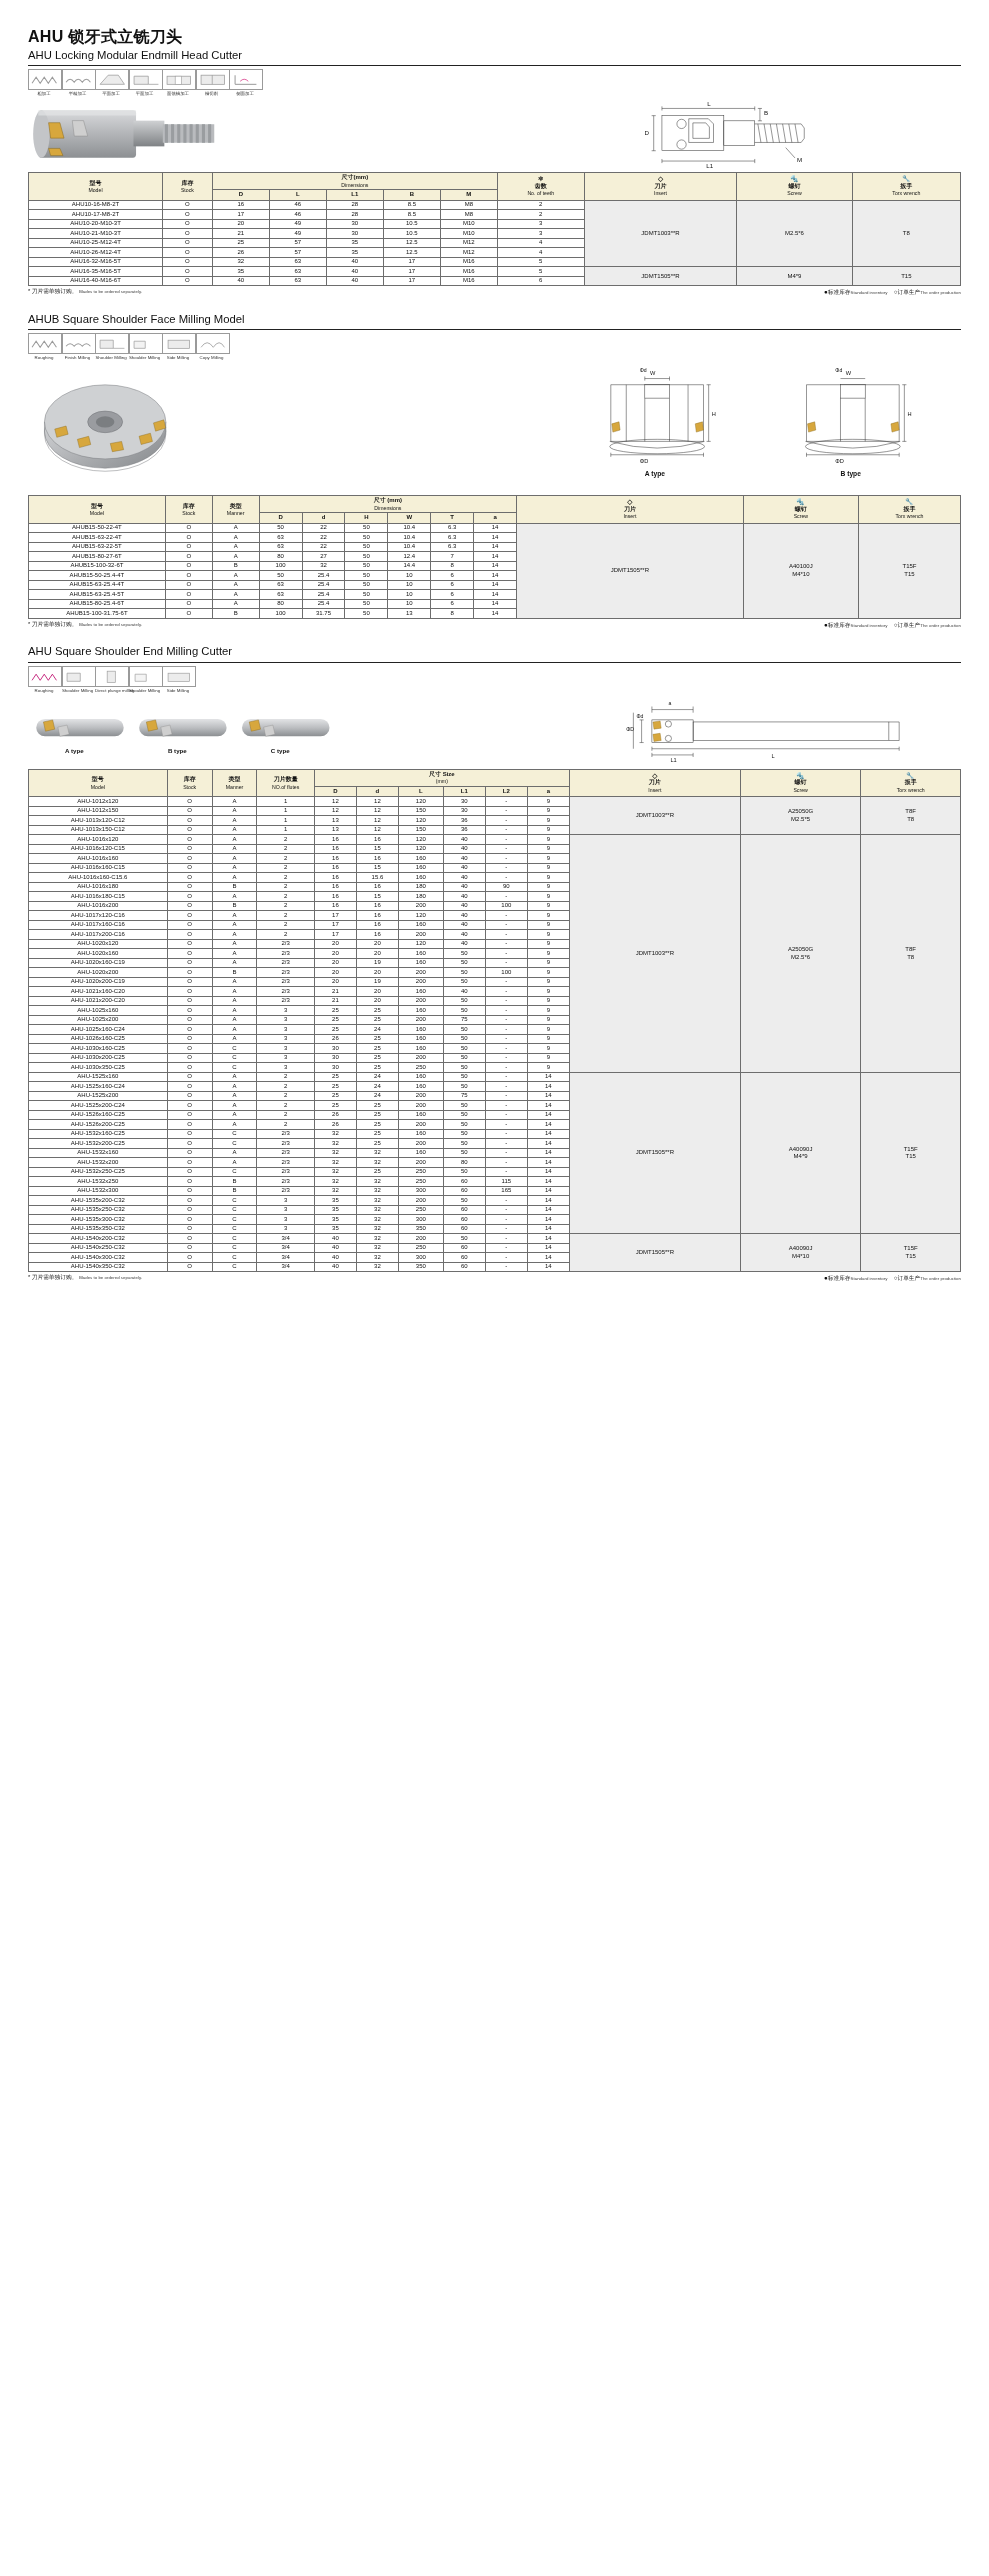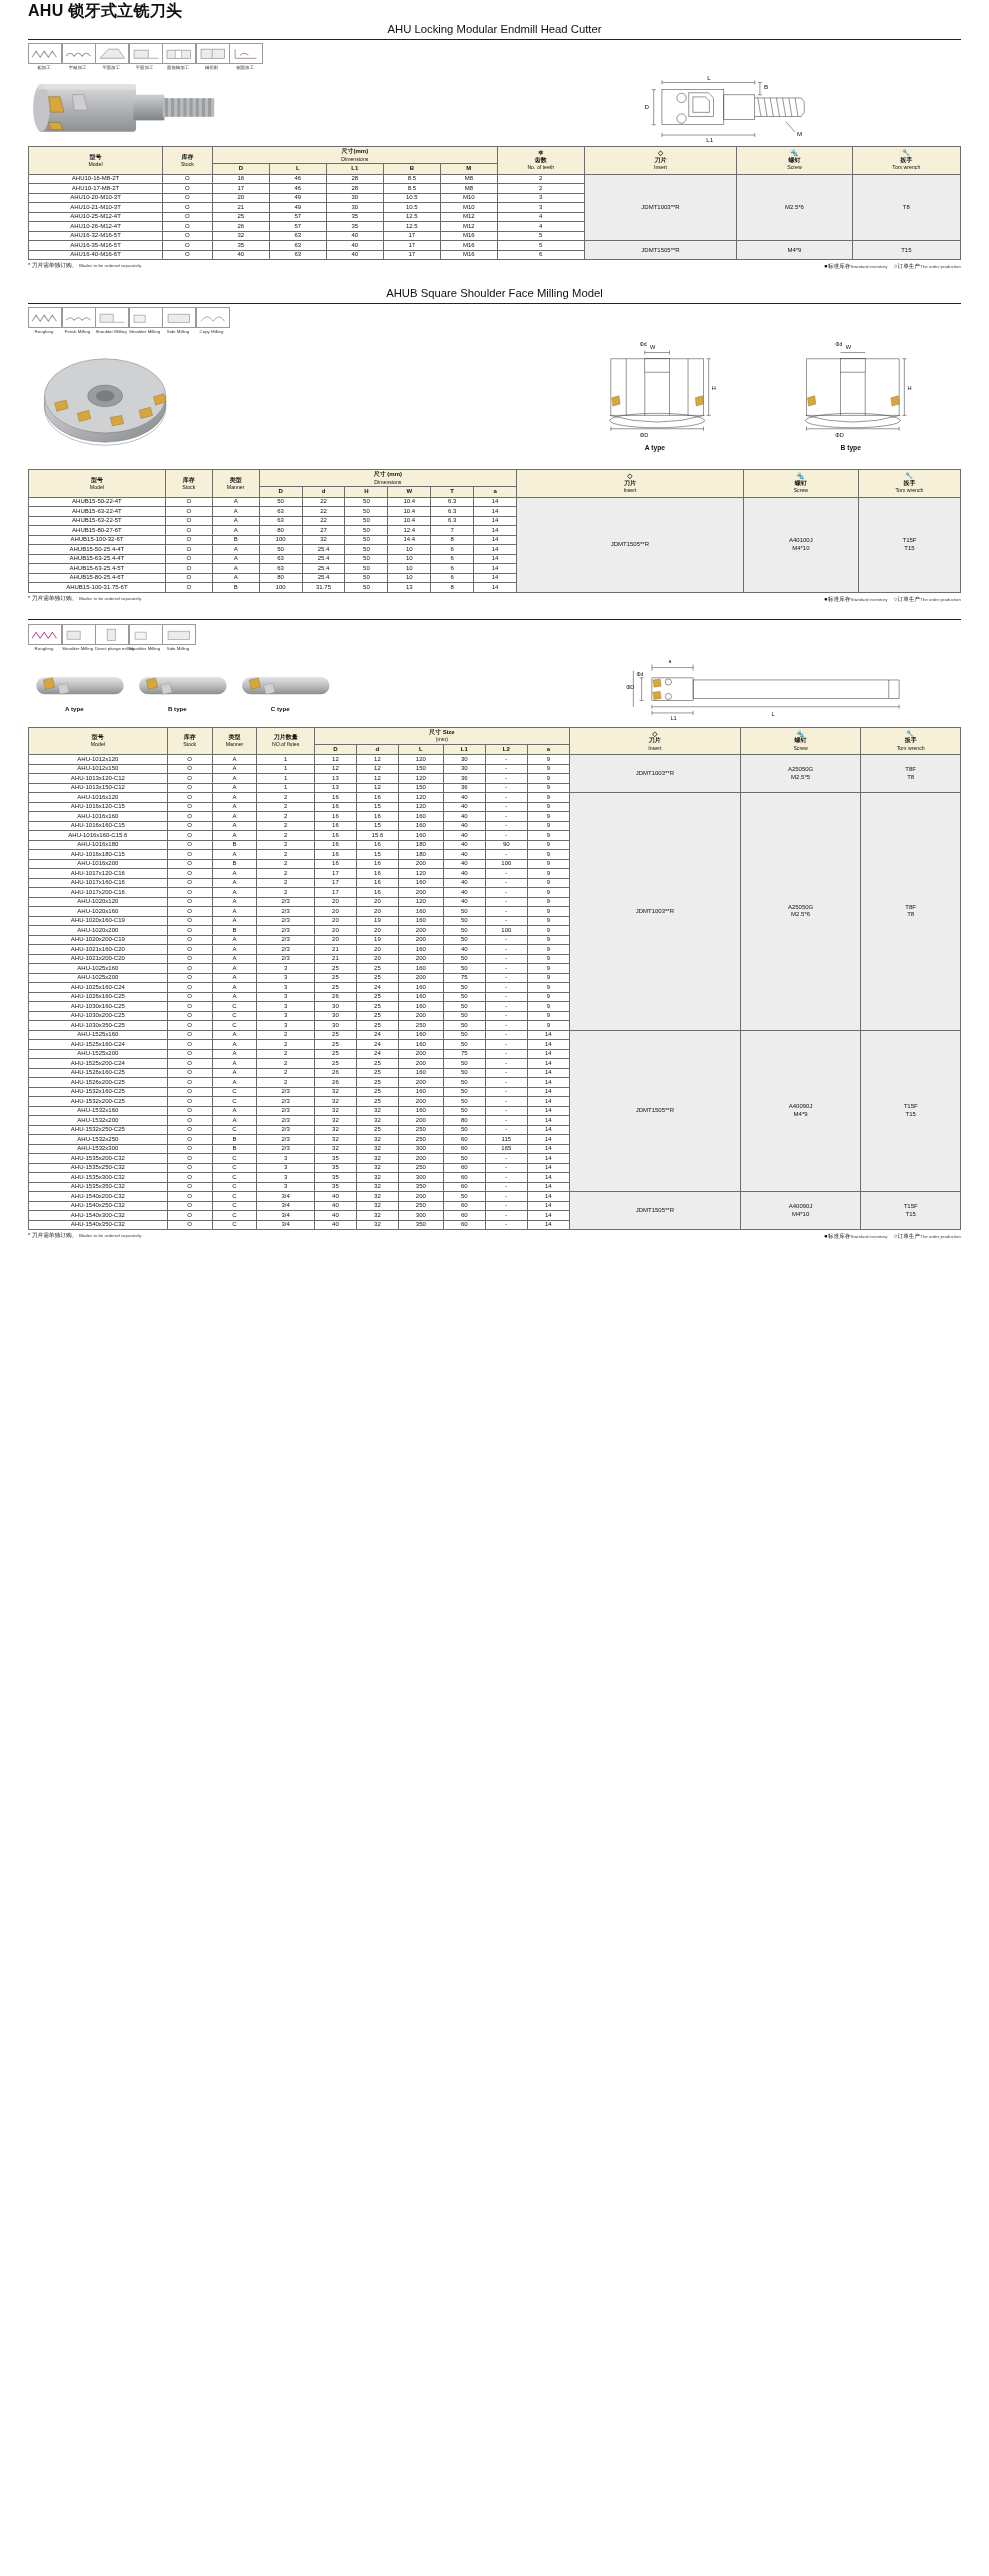--- a/index.html
+++ b/index.html
@@ -1,20 +1,20 @@
 <!DOCTYPE html>
 <html style="font-size:8.2px"><head>
 <meta charset="utf-8">
 <style>
   html,body{margin:0;padding:0;background:#ffffff;}
   body{width:989px;font-family:"Liberation Sans",sans-serif;color:#111;}
   .page{width:989px;padding:0 0 20.6px 0;box-sizing:border-box;}
   .section{padding:0 28px;margin-bottom:5.2px;}
-  h1.cn{font-size:16px;font-weight:bold;margin:1px 0 1px 0;letter-spacing:0.3px;}
-  h2.en{font-size:11.3px;font-weight:normal;margin:0 0 4.1px 0;color:#111;text-align:center;}
+  h1.cn{font-size:16px;font-weight:bold;margin:27px 0 1px 0;letter-spacing:0.3px;}
+  h2.en{font-size:11.3px;font-weight:normal;margin:0 0 4.1px 0;color:#111;}
   .rule{border-bottom:0.5px solid #222;margin:1px 0 3.1px 0;}
   
   .iconstrip{display:flex;gap:1.5px;margin:3.1px 0 4.1px 0;}
   .iconcell{width:32px;}
   .iconbox{width:32px;height:19px;border:0.5px solid #9a9a9a;background:#fff;position:relative;overflow:hidden;}
   .iconcap{font-size:4.4px;text-align:center;color:#333;margin-top:1px;white-space:nowrap;}
   
   .figrow{display:flex;align-items:flex-start;justify-content:space-between;}
   .photo{position:relative;}
   .tech{position:relative;}
@@ -639,20 +639,21 @@
       </div>
       <div>
         <span class="legend-dot">●</span><span>标准库存</span><span class="sm">Standard inventory</span>
         &nbsp;&nbsp;
         <span class="legend-dot">○</span><span>订单生产</span><span class="sm">The order production</span>
       </div>
     </div>
   </div>
 
   <div class="section" style="margin-top:15.5px;">
+    <h2 class="en">AHU Square Shoulder End Milling Cutter</h2>
     <div class="rule"></div>
 
     <div class="iconstrip">
       <div class="iconcell">
         <div class="iconbox">
           <svg width="32" height="19" viewBox="0 0 63 37">
               <path d="M6 26 L14 14 L22 26 L30 14 L38 26 L46 14 L54 26" stroke="#b06" fill="none" stroke-width="1.6"></path>
             </svg>
         </div>
         <div class="iconcap">Roughing</div>

